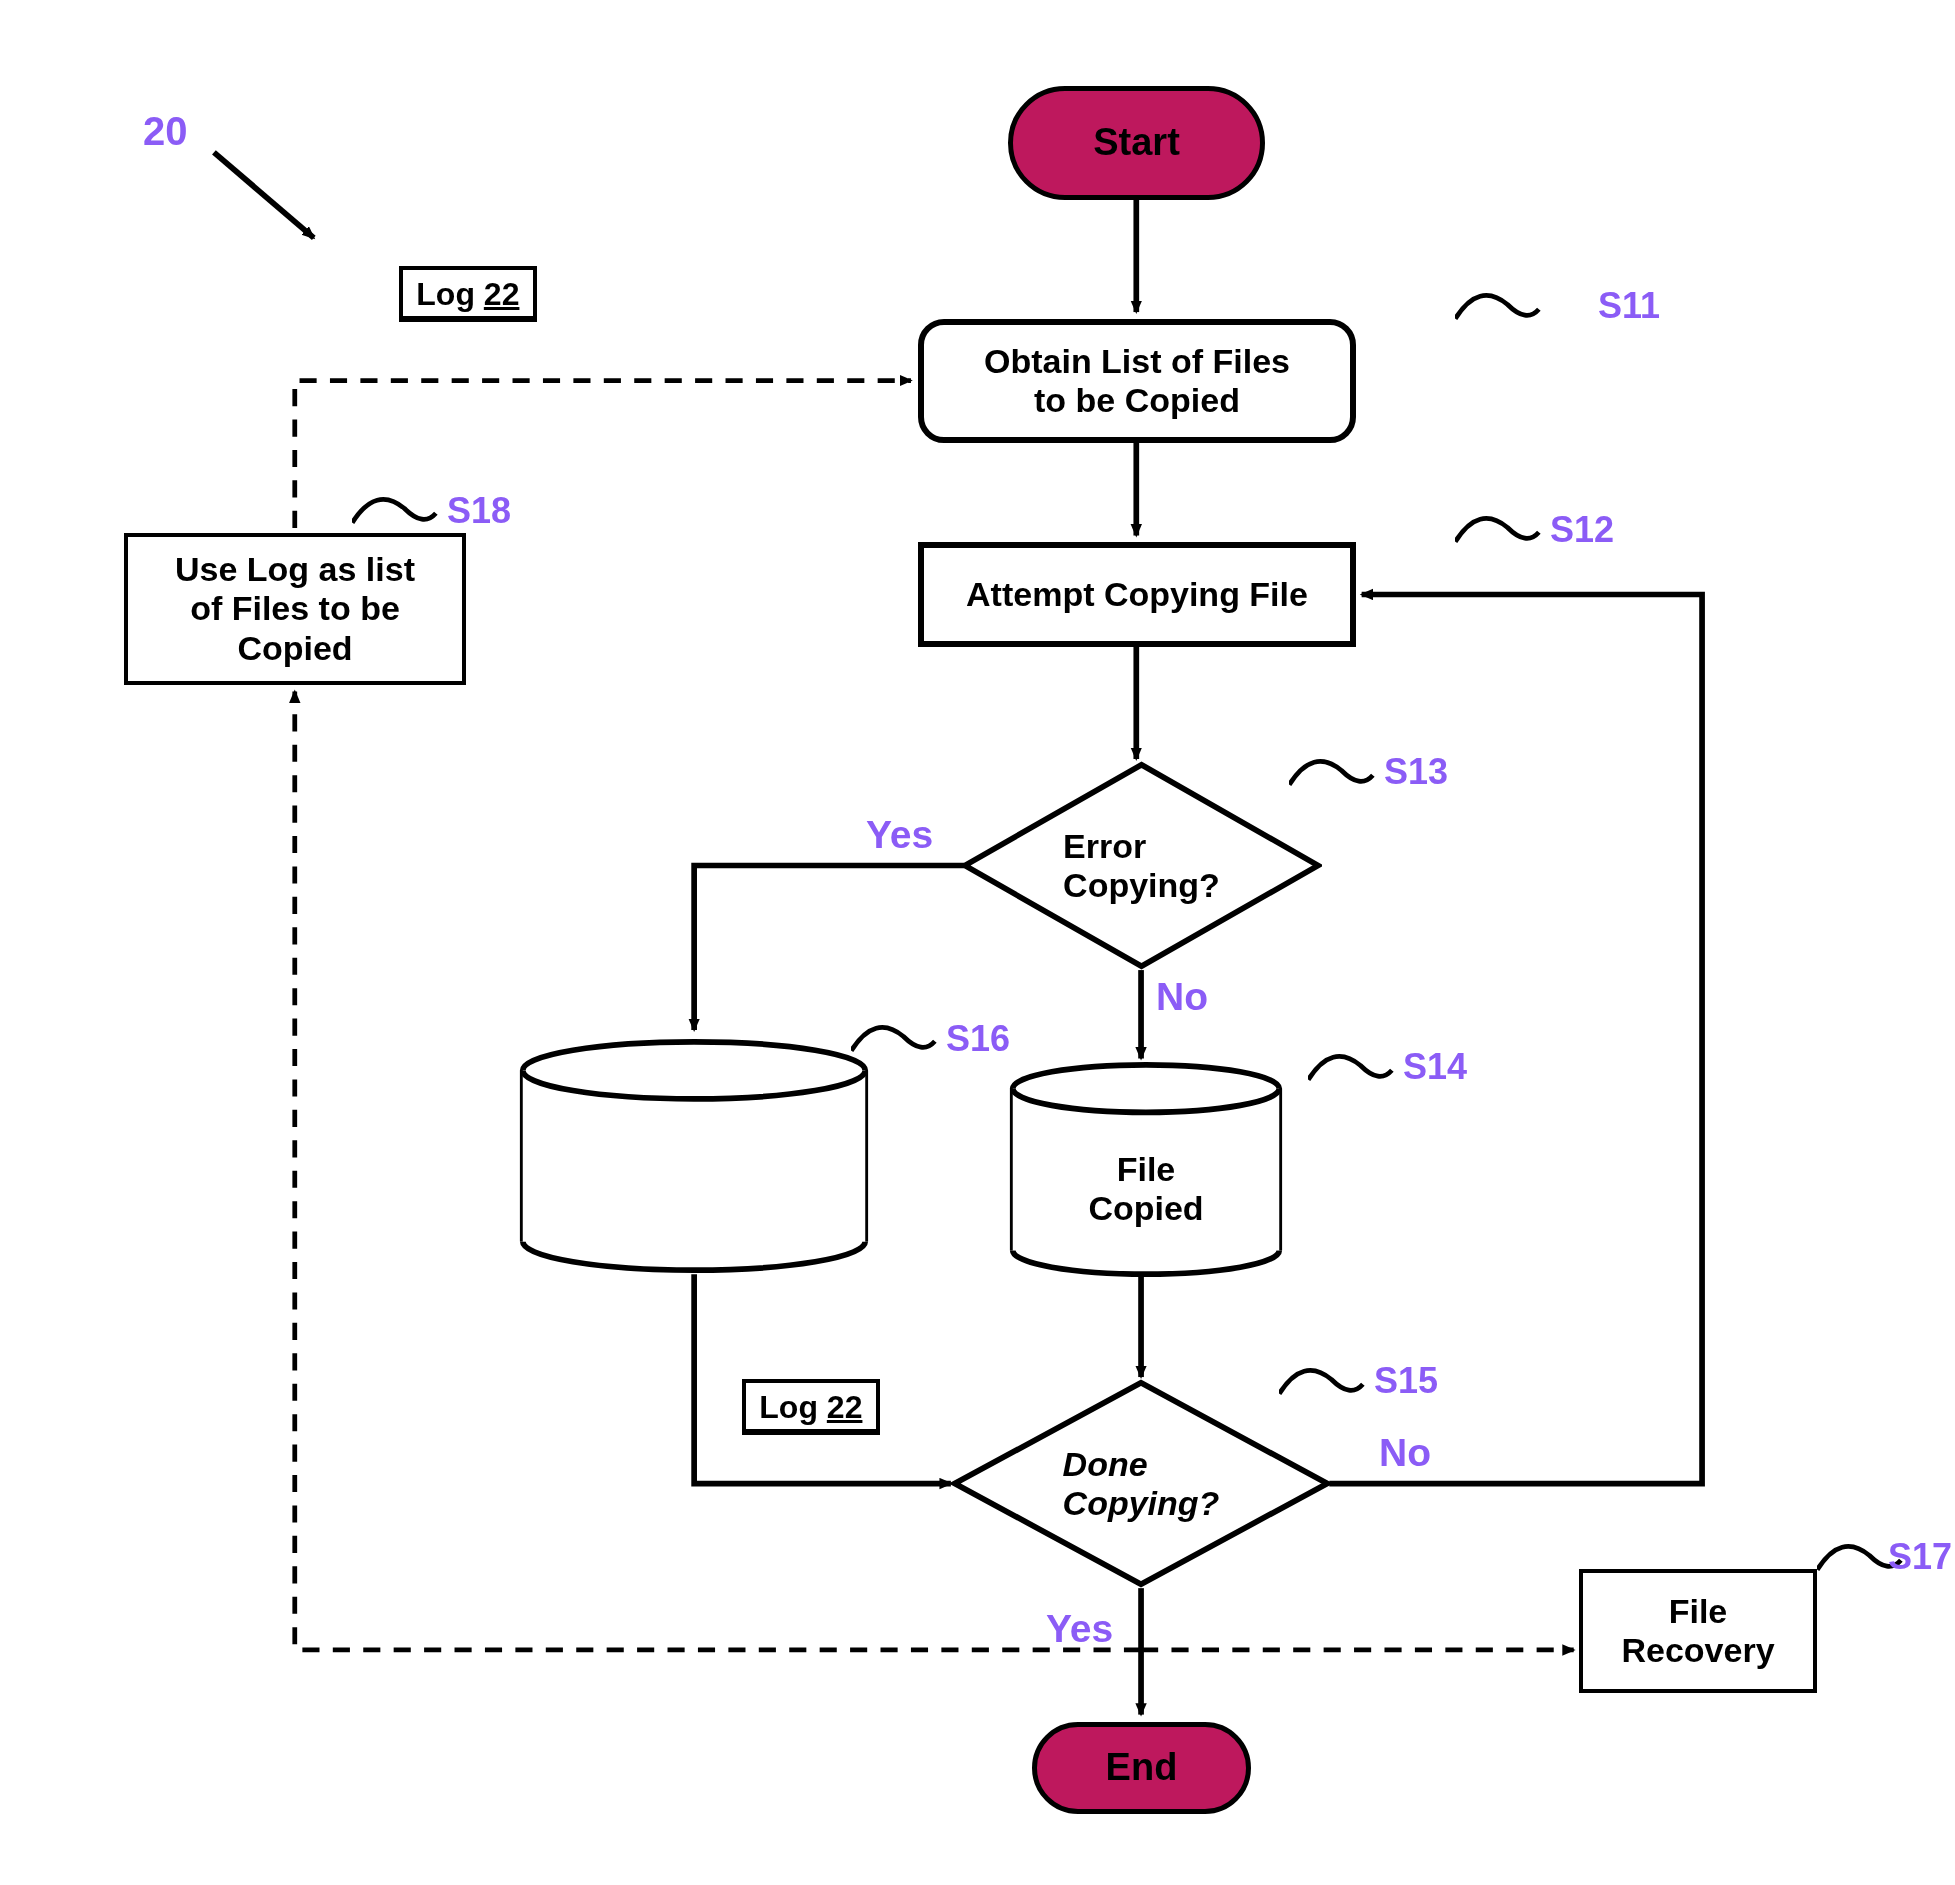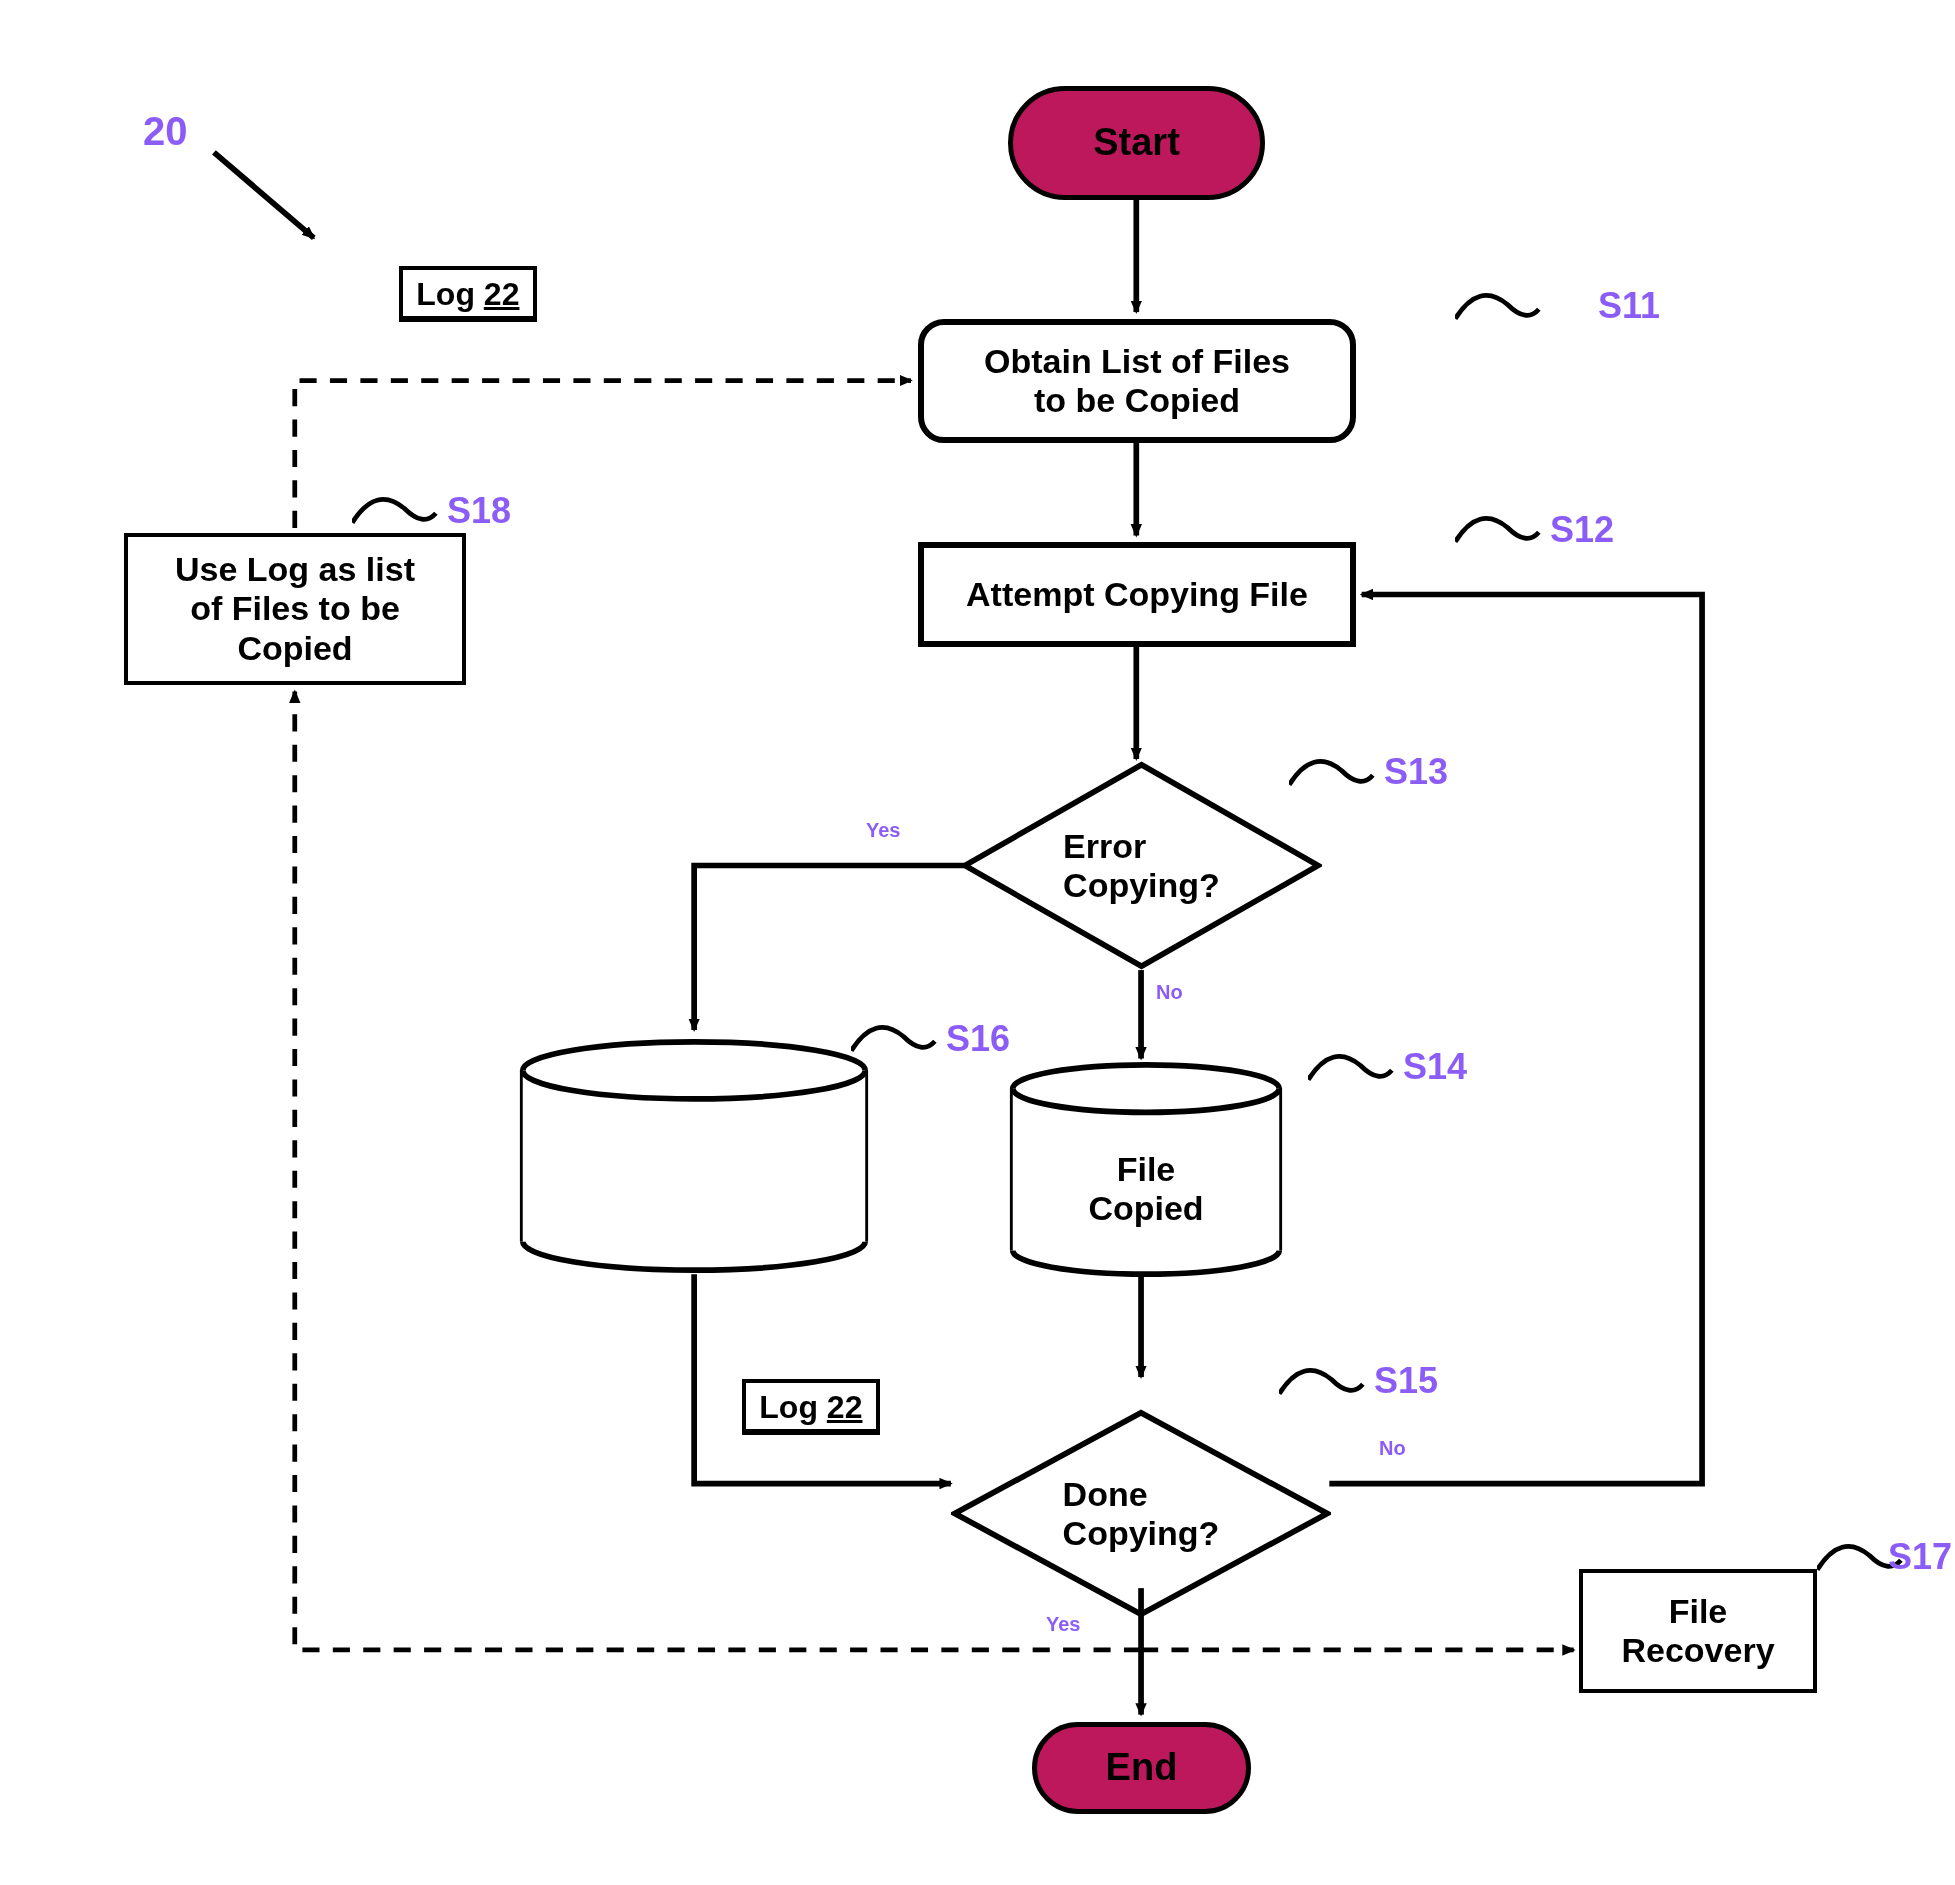--- a/index.html
+++ b/index.html
@@ -64,21 +64,21 @@
     font-weight:700;
     font-size:34px;
     color:#000;
   }
   .label {
     position:absolute;
     font-weight:700;
     font-size:36px;
     color:#8b5cf6;
   }
-  .label.small { font-size:20px;margin-top:6px; }
+  .label.small { font-size:39px; }
   .logbox {
     position:absolute;
     border:4.8px solid #000;
     background:#fff;
     font-weight:700;
     font-size:32px;
     padding:5.7px 13.3px 3.8px 13.3px;
     color:#000;
     border-bottom-width:6.7px;
   }
@@ -205,21 +205,21 @@
     <svg width="86" height="57" viewBox="0 0 90 60">
         <path d="M0,45 Q25,5 55,30 Q75,50 88,35" stroke="#000" stroke-width="5" fill="none"></path>
       </svg>
   </div>
   <div class="label" style="left:1403px; top:1046px;">S14</div>
 
   <div class="logbox" style="left:742px; top:1379px;">
     <span>Log </span><span class="num">22</span>
   </div>
 
-  <div class="diamond" style="left:951px; top:1409px; width:380px; height:209px;">
+  <div class="diamond" style="left:951px; top:1379px; width:380px; height:209px;font-style:italic;">
     <svg width="380" height="209" viewBox="0 0 400 220">
         <polygon points="200,4 396,110 200,216 4,110" fill="#fff" stroke="#000" stroke-width="6"></polygon>
       </svg>
     <div class="dtext">
         <span style="white-space:pre-line;">Done
 Copying?</span>
       </div>
   </div>
   <div class="label" style="left:1279px; top:1351px;">
     <svg width="86" height="57" viewBox="0 0 90 60">

